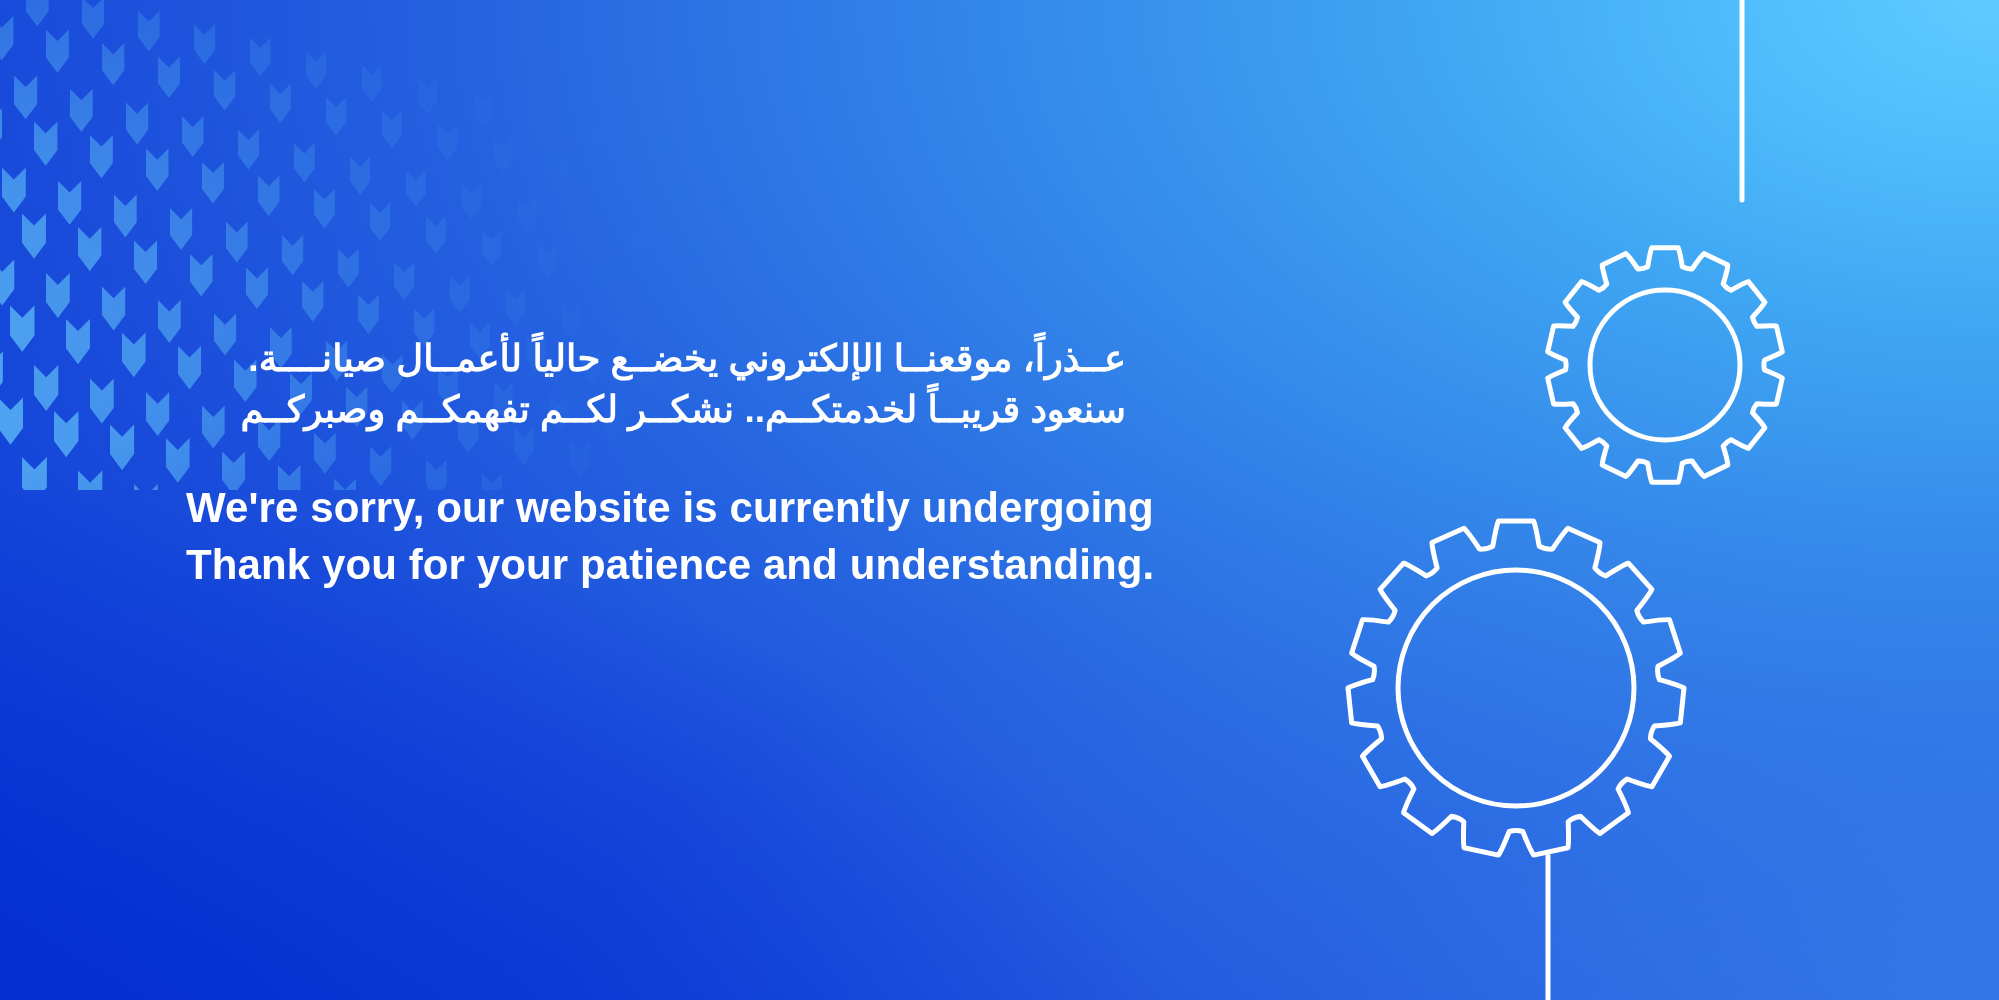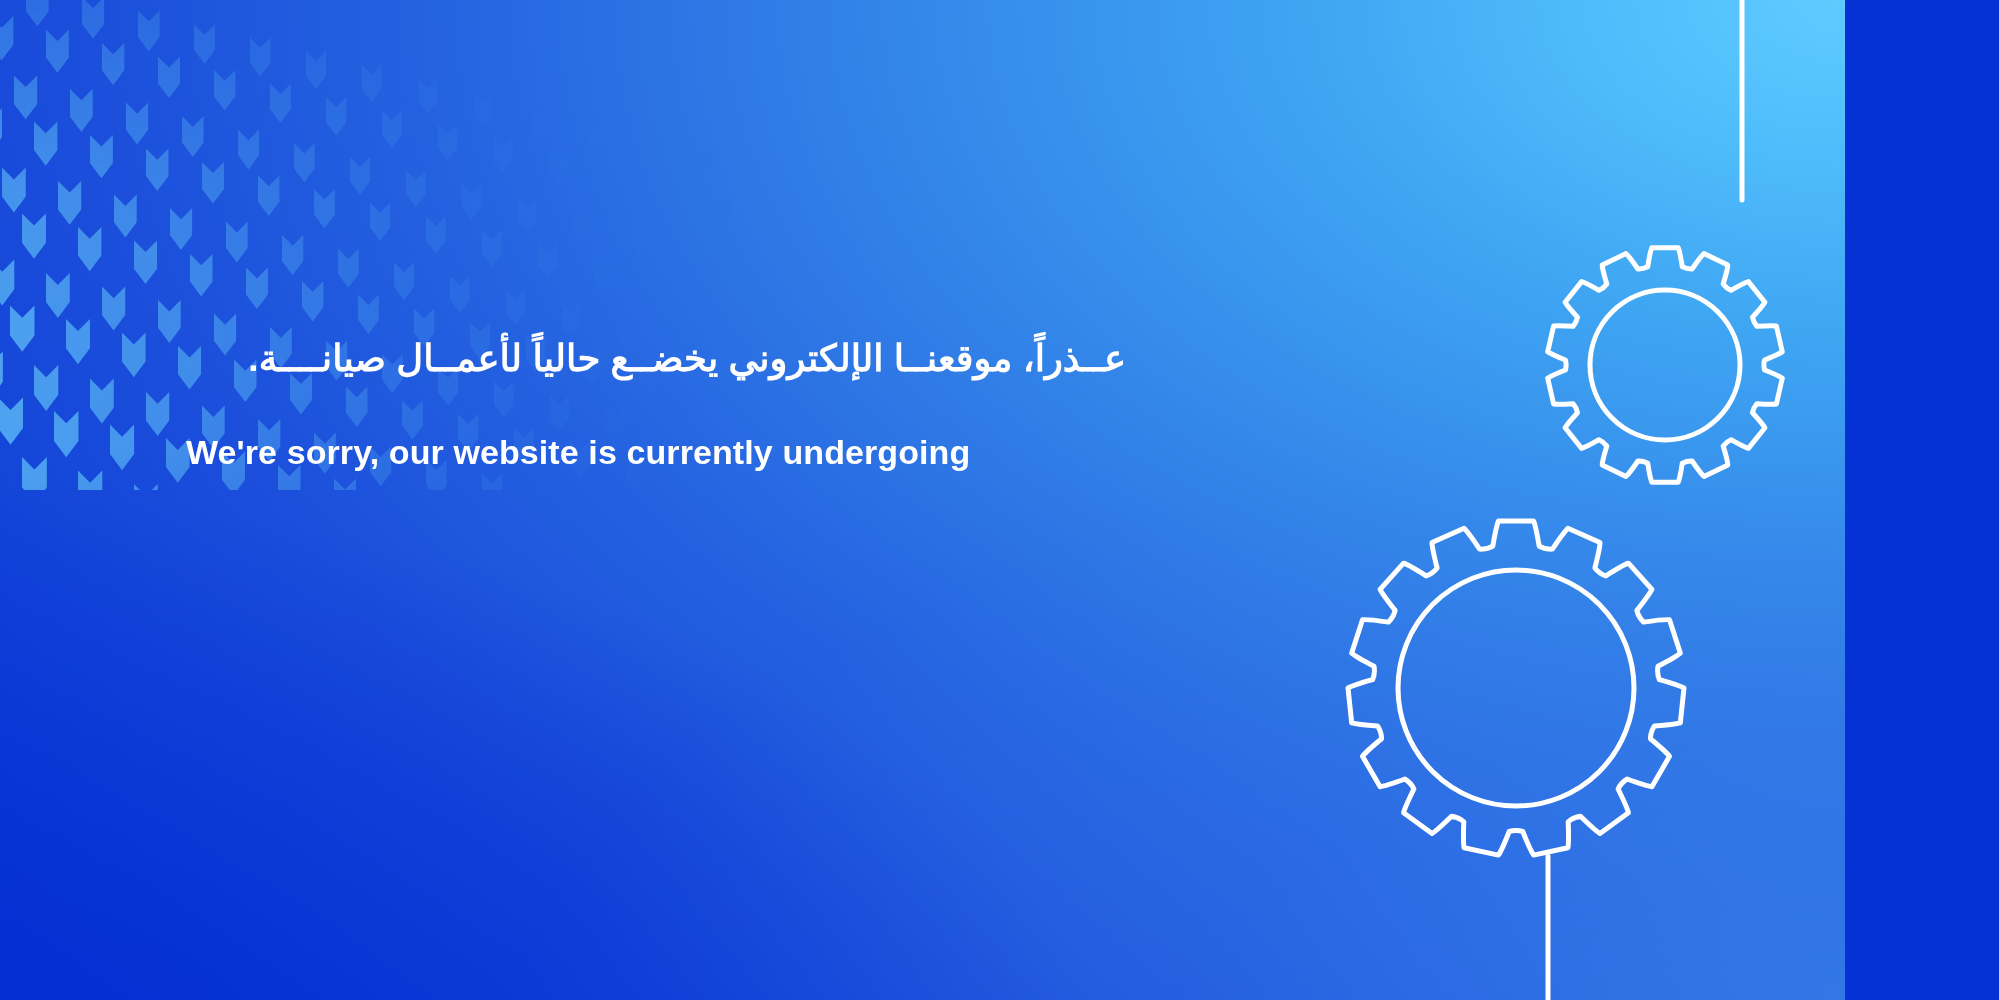--- a/index.html
+++ b/index.html
@@ -3,25 +3,24 @@
 <meta charset="utf-8">
 <title>Maintenance</title>
 <style>
   html, body {
     margin: 0;
     padding: 0;
     background: #0532d4;
   }
   #stage {
     position: relative;
-    width: 1838px;
+    width: 1999px;
     height: 1000px;
     overflow: hidden;
     font-family: "Liberation Sans", sans-serif;
-    padding-left: 7px;
     -webkit-font-smoothing: antialiased;
   }
 
   
   .bg-base {
     position: absolute;
     inset: 0;
     background:
       radial-gradient(130% 150% at 100% 0%,
         #5ecbff 0%,
@@ -99,21 +98,21 @@
     font-weight: 700;
     letter-spacing: 0.2px;
     width: 940px;
     margin-left: 0;
   }
   .ar-line { display: block; white-space: pre; }
 
   .en-block {
     margin-top: 44px;
     color: #ffffff;
-    font-size: 34px;
+    font-size: 42px;
     line-height: 1.36;
     font-weight: 700;
     letter-spacing: 0.1px;
   }
   .en-line { display: block; white-space: pre; }
 </style>
 </head>
 <body>
 
 <div id="stage">
@@ -279,21 +278,23 @@
       <path id="gear-large" d="M1498.4,520.9L1533.6,520.9Q1535.8,526.3 1539.2,546.2Q1545.4,549.6 1552.4,549.1Q1563.7,532.2 1567.9,528.2L1567.9,528.2L1600.0,542.5Q1599.9,548.3 1594.9,567.9Q1599.2,573.5 1605.8,575.9Q1622.9,565.0 1628.4,563.2L1628.4,563.2L1651.9,589.3Q1649.5,594.5 1636.9,610.4Q1638.5,617.3 1643.6,622.1Q1663.7,619.2 1669.5,619.7L1669.5,619.7L1680.3,653.1Q1676.0,656.9 1658.0,666.3Q1656.7,673.2 1659.4,679.7Q1678.9,685.2 1684.0,688.0L1684.0,688.0L1680.3,722.9Q1674.8,724.6 1654.5,725.9Q1650.6,731.7 1650.4,738.8Q1666.0,751.7 1669.5,756.3L1669.5,756.3L1651.9,786.7Q1646.2,786.0 1627.2,779.0Q1621.1,782.7 1618.1,789.0Q1627.1,807.2 1628.4,812.8L1628.4,812.8L1600.0,833.5Q1595.0,830.5 1580.5,816.3Q1573.5,817.3 1568.2,821.8Q1569.0,842.1 1567.9,847.8L1567.9,847.8L1533.6,855.1Q1530.2,850.3 1522.8,831.5Q1516.0,829.5 1509.2,831.5Q1501.8,850.3 1498.4,855.1L1498.4,855.1L1464.1,847.8Q1463.0,842.1 1463.8,821.8Q1458.5,817.3 1451.5,816.3Q1437.0,830.5 1432.0,833.5L1432.0,833.5L1403.6,812.8Q1404.9,807.2 1413.9,789.0Q1410.9,782.7 1404.8,779.0Q1385.8,786.0 1380.1,786.7L1380.1,786.7L1362.5,756.3Q1366.0,751.7 1381.6,738.8Q1381.4,731.7 1377.5,725.9Q1357.2,724.6 1351.7,722.9L1351.7,722.9L1348.0,688.0Q1353.1,685.2 1372.6,679.7Q1375.3,673.2 1374.0,666.3Q1356.0,656.9 1351.7,653.1L1351.7,653.1L1362.5,619.7Q1368.3,619.2 1388.4,622.1Q1393.5,617.3 1395.1,610.4Q1382.5,594.5 1380.1,589.3L1380.1,589.3L1403.6,563.2Q1409.1,565.0 1426.2,575.9Q1432.8,573.5 1437.1,567.9Q1432.1,548.3 1432.0,542.5L1432.0,542.5L1464.1,528.2Q1468.3,532.2 1479.6,549.1Q1486.6,549.6 1492.8,546.2Q1496.2,526.3 1498.4,520.9Z"></path>
       <circle id="gear-large-hub" cx="1516" cy="688" r="118"></circle>
       <path id="line-bottom" d="M1548,856 L1548,1006"></path>
     </g>
   </svg>
 
   <div class="copy">
 
     <div class="ar-block" dir="rtl">
       <span class="ar-line">عــذراً، موقعنــا الإلكتروني يخضــع حالياً لأعمــال صيانــــة.</span>
+      <span class="ar-line">سنعود قريبــاً لخدمتكــم.. نشكــر لكــم تفهمكــم وصبركــم</span>
     </div>
 
     <div class="en-block" dir="ltr">
       <span class="en-line">We're sorry, our website is currently undergoing</span>
+      <span class="en-line">Thank you for your patience and understanding.</span>
     </div>
 
   </div>
 
 </div>
 
 </body></html>

